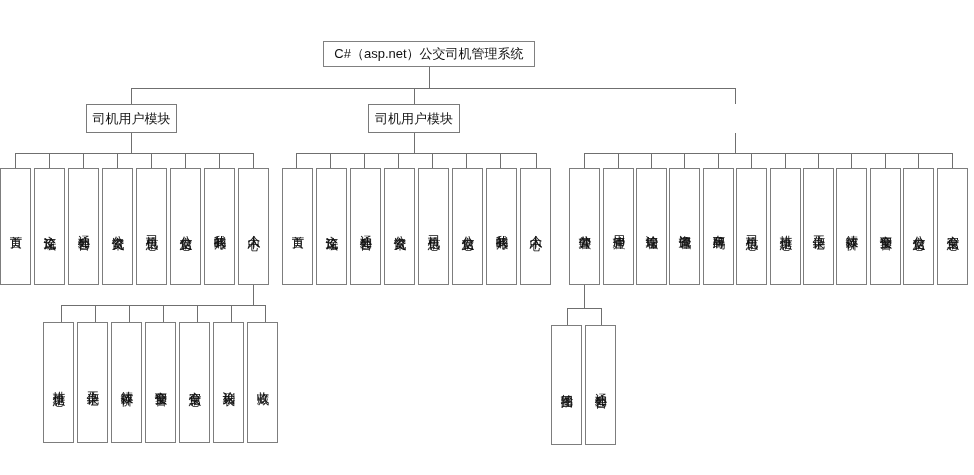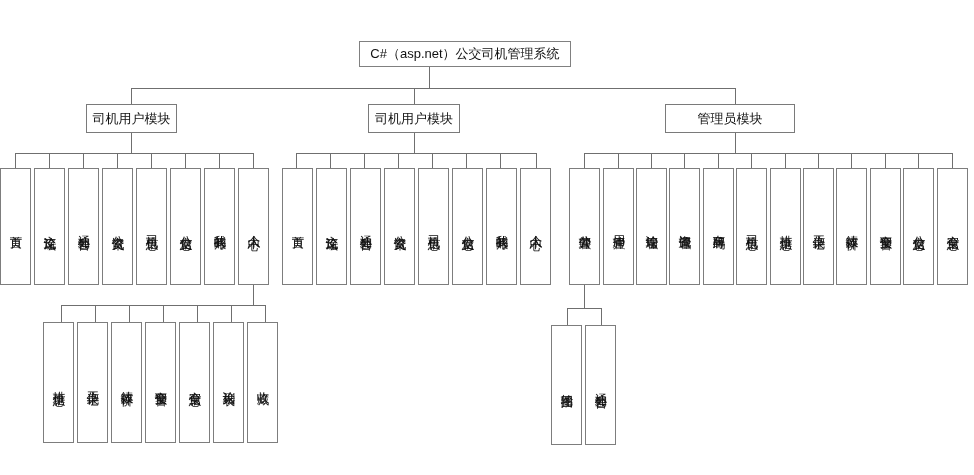--- a/index.html
+++ b/index.html
@@ -21,21 +21,20 @@
     display:flex;
     align-items:center;
     justify-content:center;
     text-align:center;
     z-index:2;
   }
   .node.root{
     font-size:13px;
     letter-spacing:0px;
     border-color:#808080;
-    margin-left:36px;
   }
   .node.module{
     font-size:13px;
     border-color:#7a7a7a;
   }
   
   .node.leaf{
     font-size:12.5px;
     line-height:1.18;
     writing-mode:vertical-rl;
@@ -76,23 +75,20 @@
   <div class="hline" style="left:131px;top:88px;width:604px;"></div>
   <div class="vline" style="left:131px;top:88px;height:16px;"></div>
   <div class="vline" style="left:414px;top:88px;height:16px;"></div>
   <div class="vline" style="left:735px;top:88px;height:16px;"></div>
 
   <div class="node module" style="left:86px;top:104px;width:91px;height:29px;">
     <span>司机用户模块</span>
   </div>
   <div class="node module" style="left:368px;top:104px;width:92px;height:29px;">
     <span>司机用户模块</span>
-  </div>
-  <div class="node module" style="left:665px;top:104px;width:130px;height:29px;">
-    <span>管理员模块</span>
   </div>
 
   <div class="vline" style="left:131px;top:133px;height:20px;"></div>
   <div class="hline" style="left:15px;top:153px;width:238px;"></div>
   <div class="vline" style="left:15px;top:153px;height:15px;"></div>
   <div class="vline" style="left:49px;top:153px;height:15px;"></div>
   <div class="vline" style="left:83px;top:153px;height:15px;"></div>
   <div class="vline" style="left:117px;top:153px;height:15px;"></div>
   <div class="vline" style="left:151px;top:153px;height:15px;"></div>
   <div class="vline" style="left:185px;top:153px;height:15px;"></div>

